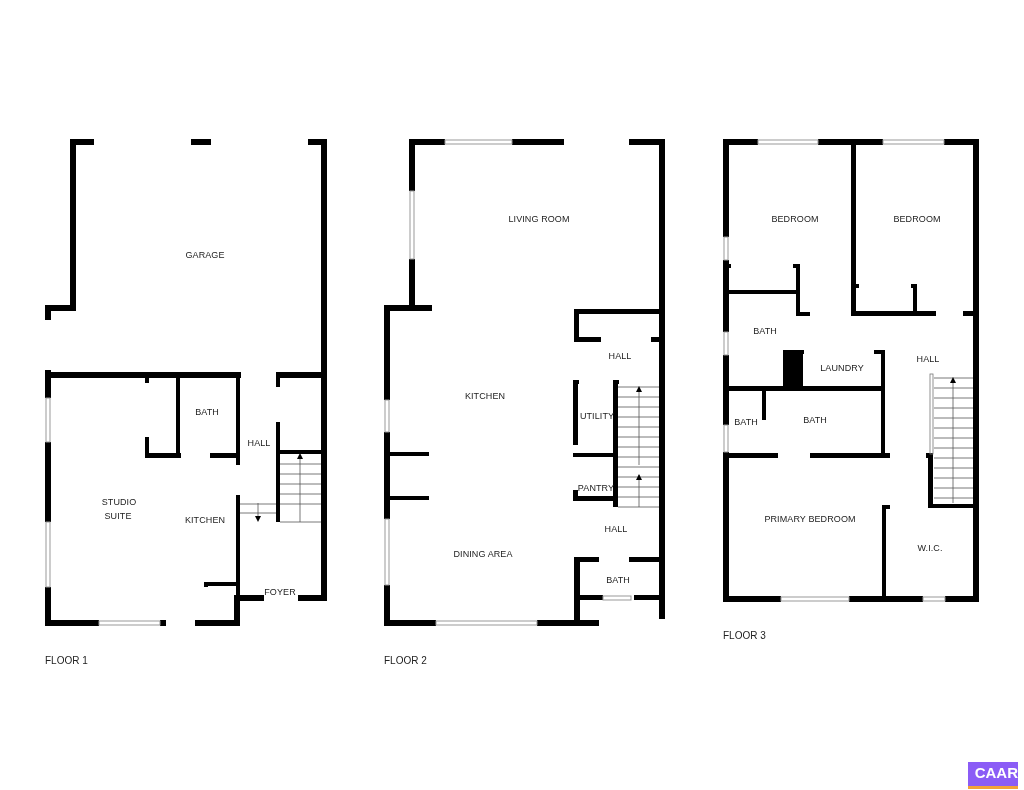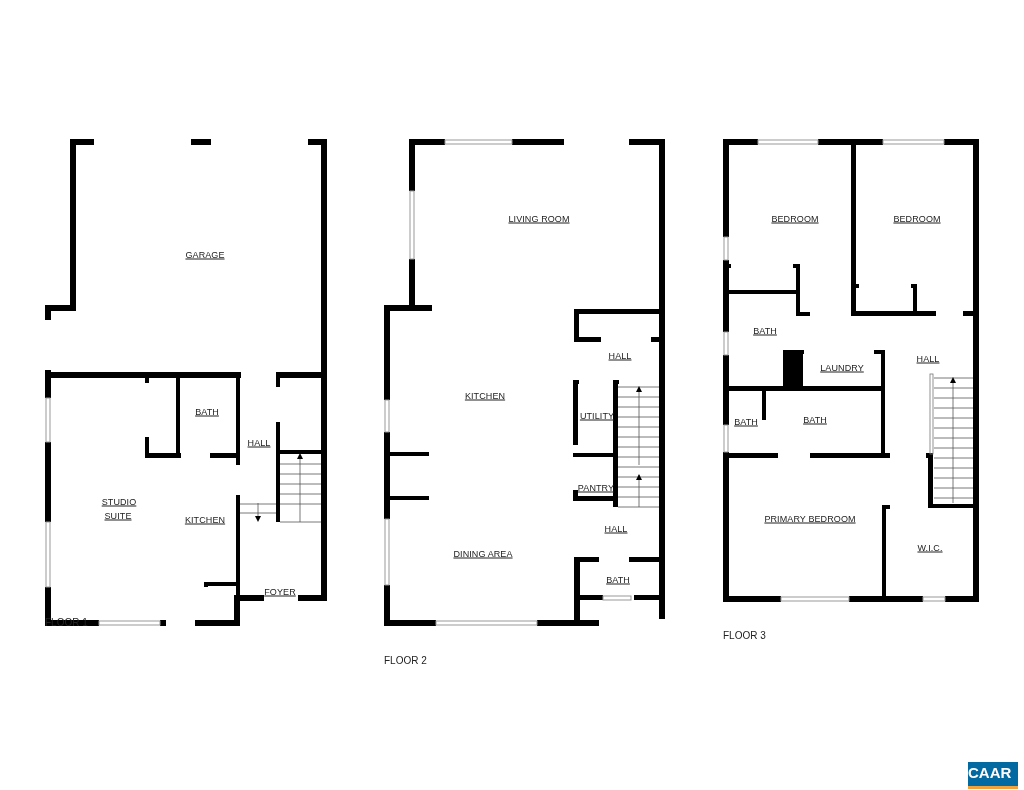--- a/index.html
+++ b/index.html
@@ -1,20 +1,20 @@
 <!DOCTYPE html>
 <html><head>
 <meta charset="utf-8">
 <style>
   html, body { margin:0; padding:0; background:#ffffff; }
   body { width:1024px; height:790px; position:relative; overflow:hidden; font-family:"Liberation Sans", sans-serif; }
   svg.plan { position:absolute; left:0; top:0; }
-  .lbl { position:absolute; font-size:9px; color:#222; text-align:center; transform:translate(-50%,-50%); white-space:nowrap; line-height:13px; letter-spacing:0.1px;text-decoration:underline; }
+  .lbl { position:absolute; font-size:9px; color:#222; text-align:center; transform:translate(-50%,-50%); white-space:nowrap; line-height:13px; letter-spacing:0.1px; }
   .floor-title { position:absolute; font-size:10px; color:#222; }
-  .logo { position:absolute; left:968px; top:762px; width:50px; height:24px; background:#0369a1; border-bottom:3px solid #f2a23a; color:#fff; font-weight:bold; font-size:15px; text-align:left; line-height:22px; font-family:"Liberation Sans", sans-serif; }
+  .logo { position:absolute; left:968px; top:762px; width:50px; height:24px; background:#8b5cf6; border-bottom:3px solid #f2a23a; color:#fff; font-weight:bold; font-size:15px; text-align:right; line-height:22px; font-family:"Liberation Sans", sans-serif; }
 </style>
 </head>
 <body>
 
 <svg class="plan" width="1024" height="790">
   <g fill="#000">
 
     <g>
 
       <rect x="70" y="139" width="24" height="6"></rect>
@@ -210,21 +210,21 @@
   </g>
 </svg>
 
 <div class="lbl" style="left:205px;top:255px;">GARAGE</div>
 <div class="lbl" style="left:207px;top:412px;">BATH</div>
 <div class="lbl" style="left:259px;top:443px;">HALL</div>
 <div class="lbl" style="left:119px;top:502px;">STUDIO</div>
 <div class="lbl" style="left:101px;top:516px;padding-left:34px;">SUITE</div>
 <div class="lbl" style="left:205px;top:520px;">KITCHEN</div>
 <div class="lbl" style="left:280px;top:556px;margin-top:36px;">FOYER</div>
-<div class="floor-title" style="left:45px;top:617px;">FLOOR 1</div>
+<div class="floor-title" style="left:45px;top:655px;">FLOOR 1</div>
 
 <div class="lbl" style="left:539px;top:219px;">LIVING ROOM</div>
 <div class="lbl" style="left:620px;top:356px;">HALL</div>
 <div class="lbl" style="left:485px;top:396px;">KITCHEN</div>
 <div class="lbl" style="left:597px;top:416px;text-align:right;">UTILITY</div>
 <div class="lbl" style="left:596px;top:476px;margin-top:12px;">PANTRY</div>
 <div class="lbl" style="left:616px;top:529px;">HALL</div>
 <div class="lbl" style="left:483px;top:554px;">DINING AREA</div>
 <div class="lbl" style="left:618px;top:580px;">BATH</div>
 <div class="floor-title" style="left:384px;top:655px;">FLOOR 2</div>

